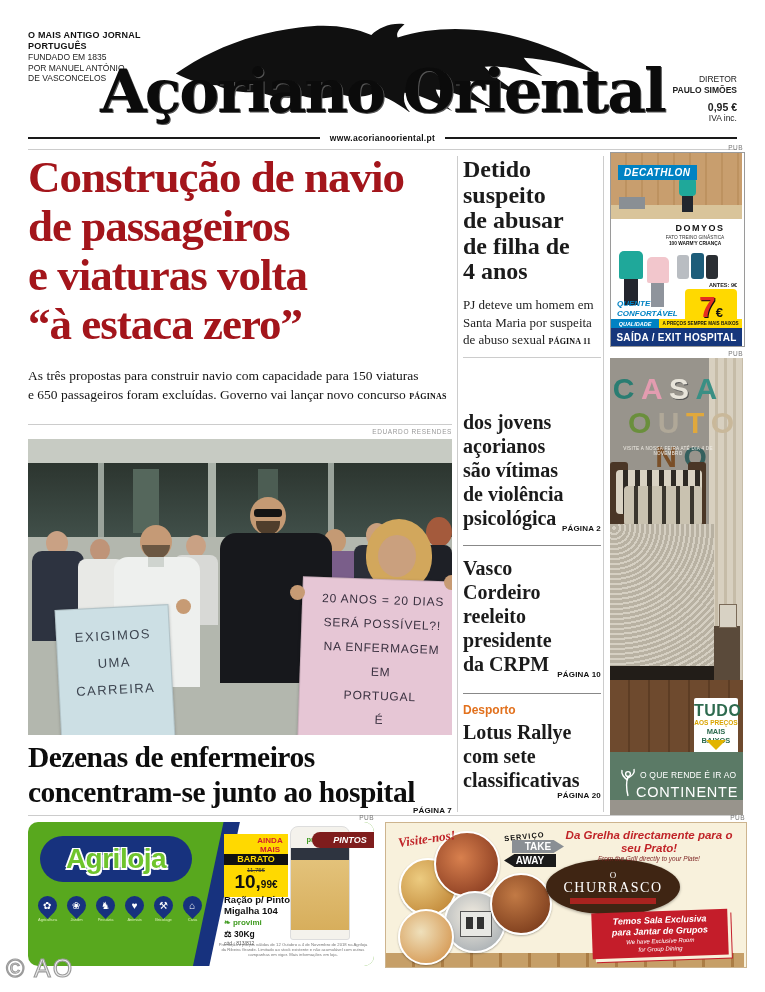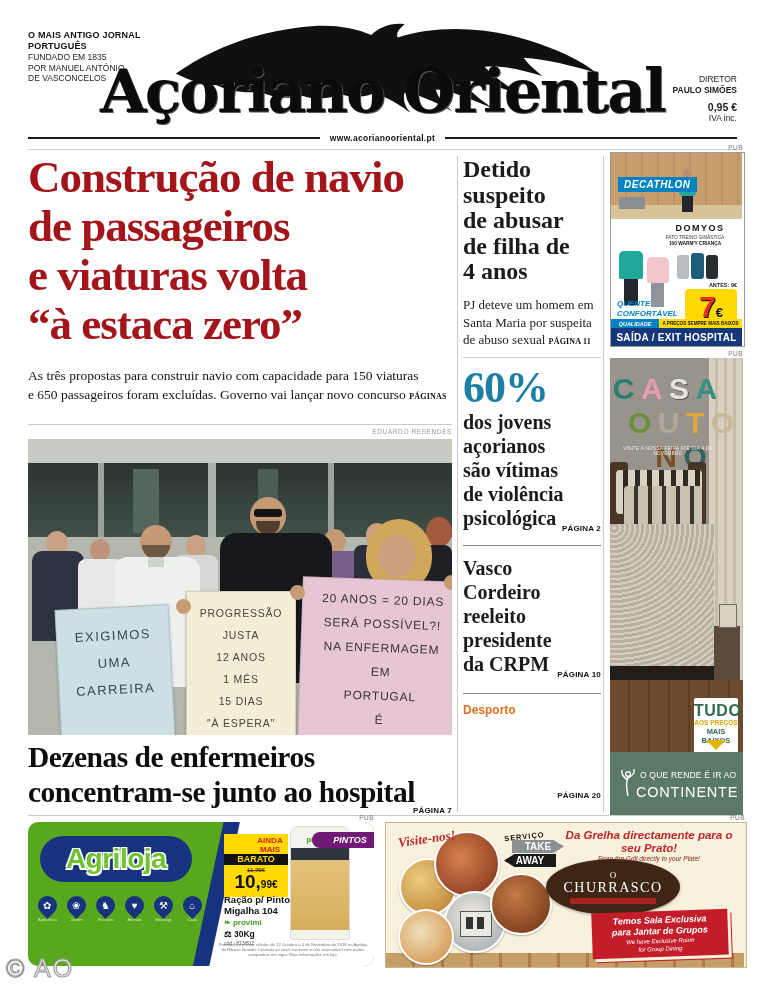--- a/index.html
+++ b/index.html
@@ -168,26 +168,20 @@
     <div class="abs head" style="left:282px;top:150px;width:18px;height:18px;background:#c23030;"></div>
 
     <div class="abs" style="left:338px;top:80px;width:66px;height:72px;background:#d2a75c;border-radius:50% 50% 46% 46%;"></div>
     <div class="abs head" style="left:350px;top:96px;width:38px;height:42px;background:#caa07e;"></div>
     <div class="abs" style="left:330px;top:146px;width:94px;height:100px;background:#23242e;border-radius:12px 12px 0 0;"></div>
 
     <div class="abs sign pre" style="left:30px;top:168px;width:112px;height:120px;background:#ccdfe4;
          transform:rotate(-3deg);font-size:13px;line-height:27px;letter-spacing:1.5px;padding-top:14px;">EXIGIMOS
 UMA
 CARREIRA</div>
-    <div class="abs sign pre" style="left:158px;top:152px;width:104px;height:140px;background:#f4eed6;
-         font-size:10.5px;line-height:22px;letter-spacing:.8px;padding:10px 2px 0;color:#4a4438;">PROGRESSÃO JUSTA
-12 ANOS
-1 MÊS
-15 DIAS
-"À ESPERA"</div>
     <div class="abs sign pre" style="left:272px;top:140px;width:160px;height:156px;background:#e6c6d5;
          transform:rotate(2deg);font-size:12px;line-height:24px;letter-spacing:.8px;padding-top:8px;color:#3a3140;">20 ANOS = 20 DIAS
 SERÁ POSSÍVEL?!
 NA ENFERMAGEM
 EM
 PORTUGAL
 É</div>
     <div class="abs head" style="left:148px;top:160px;width:15px;height:15px;background:#c79b74;"></div>
     <div class="abs head" style="left:262px;top:146px;width:15px;height:15px;background:#c79b74;"></div>
     <div class="abs head" style="left:416px;top:136px;width:15px;height:15px;background:#c79b74;"></div>
@@ -203,52 +197,54 @@
 de filha de
 4 anos</div>
   <div class="abs serif mdeck" style="left:463px;top:296px;width:140px;">
     <span class="pre">PJ deteve um homem em
 Santa Maria por suspeita
 de abuso sexual</span>
     <span class="pagetag">PÁGINA 11</span>
   </div>
   <div class="abs hair" style="left:463px;top:357px;width:138px;height:1px;"></div>
 
-  <div class="abs serif stat" style="left:463px;top:362px;">60%</div>
   <div class="abs serif mcol-title t-mid pre" style="left:463px;top:410px;width:138px;">dos jovens
 açorianos
 são vítimas
 de violência
 psicológica</div>
   <div class="abs pagetag pright" style="left:463px;top:524px;width:138px;">PÁGINA 2</div>
   <div class="abs hair" style="left:463px;top:545px;width:138px;height:1px;background:#888;"></div>
 
   <div class="abs serif mcol-title t-mid pre" style="left:463px;top:556px;width:138px;">Vasco
 Cordeiro
 reeleito
 presidente
 da CRPM</div>
   <div class="abs pagetag pright" style="left:463px;top:670px;width:138px;">PÁGINA 10</div>
   <div class="abs hair" style="left:463px;top:693px;width:138px;height:1px;background:#888;"></div>
 
   <div class="abs kicker" style="left:463px;top:703px;">Desporto</div>
+  <div class="abs serif mcol-title t-mid pre" style="left:463px;top:720px;width:138px;">Lotus Rallye
+com sete
+classificativas</div>
   <div class="abs pagetag pright" style="left:463px;top:791px;width:138px;">PÁGINA 20</div>
 
   <div class="abs pub pright" style="left:610px;top:144px;width:133px;">PUB</div>
   <div id="dec" class="abs">
     <div class="abs" style="left:0;top:0;width:131px;height:66px;background:linear-gradient(#cda briefly);"></div>
     <div class="abs" style="left:0;top:0;width:131px;height:66px;background:linear-gradient(#d0a briefly,#c49a66);"></div>
     <div class="abs" style="left:0;top:0;width:131px;height:66px;
          background:repeating-linear-gradient(90deg,#c89e6e 0 14px,#bd9260 14px 16px);"></div>
     <div class="abs" style="left:0;top:52px;width:131px;height:14px;background:#d9c49a;"></div>
     <div class="abs" style="left:8px;top:44px;width:26px;height:12px;background:#8a8f94;"></div>
     <div class="abs head" style="left:72px;top:16px;width:9px;height:9px;background:#b98c6e;"></div>
     <div class="abs" style="left:68px;top:25px;width:17px;height:18px;background:#1fa89a;border-radius:4px;"></div>
     <div class="abs" style="left:71px;top:43px;width:11px;height:16px;background:#22262e;"></div>
-    <div class="abs dec-logo" style="left:7px;top:24px;">DECATHLON</div>
+    <div class="abs dec-logo" style="left:7px;top:12px;">DECATHLON</div>
 
     <div class="abs" style="left:50px;top:70px;width:78px;text-align:center;font-weight:bold;font-size:9px;letter-spacing:1.5px;">DOMYOS</div>
     <div class="abs" style="left:40px;top:82px;width:88px;text-align:center;font-size:4.8px;color:#333;">FATO TREINO GINÁSTICA</div>
     <div class="abs" style="left:40px;top:88px;width:88px;text-align:center;font-size:4.8px;font-weight:bold;color:#111;">100 WARM'Y CRIANÇA</div>
 
     <div class="abs" style="left:8px;top:98px;width:24px;height:28px;background:#1fa89a;border-radius:5px 5px 2px 2px;"></div>
     <div class="abs" style="left:13px;top:126px;width:14px;height:26px;background:#23262e;"></div>
     <div class="abs" style="left:36px;top:104px;width:22px;height:26px;background:#f2c6cc;border-radius:5px 5px 2px 2px;"></div>
     <div class="abs" style="left:40px;top:130px;width:13px;height:24px;background:#8f949c;"></div>
     <div class="abs" style="left:66px;top:102px;width:12px;height:24px;background:#b9bdc2;border-radius:3px;"></div>
@@ -303,21 +299,21 @@
     <div class="abs" style="left:109px;top:246px;width:16px;height:22px;background:#d8d2c4;border:1px solid #7a6a58;"></div>
 
     <div class="abs badge" style="left:84px;top:328px;width:44px;height:54px;padding-top:4px;">
       <div class="b1">TUDO</div>
       <div class="b2">AOS PREÇOS</div>
       <div class="b3">MAIS BAIXOS</div>
     </div>
     <div class="abs" style="left:96px;top:382px;width:0;height:0;border-left:10px solid transparent;
          border-right:10px solid transparent;border-top:10px solid #e2b400;"></div>
 
-    <div class="abs cont-band" style="left:0;top:394px;width:133px;height:63px;">
+    <div class="abs cont-band" style="left:0;top:394px;width:133px;height:48px;">
       <svg class="abs" style="left:6px;top:14px;width:24px;height:32px;" viewBox="0 0 24 32">
         <g fill="none" stroke="#fff" stroke-width="1.4">
           <path d="M12,30 C10,22 10,16 12,10"></path>
             <path d="M12,14 C8,12 5,8 6,4"></path>
           <path d="M12,12 C16,10 19,7 18,3"></path>
             <circle cx="12" cy="8" r="2.4"></circle>
         </g>
       </svg>
       <div class="abs" style="left:30px;top:18px;width:100px;font-size:8.5px;letter-spacing:.2px;">O QUE RENDE É IR AO</div>
       <div class="abs" style="left:26px;top:32px;width:106px;font-size:14.5px;font-weight:normal;letter-spacing:.8px;">CONTINENTE</div>
@@ -396,21 +392,21 @@
       </div>
       <div style="font-size:5px;color:#555;margin-top:1px;">cód.: 813/812</div>
     </div>
 
     <div class="abs" style="left:262px;top:4px;width:58px;height:112px;background:#f4f2ec;border:1px solid #ddd;
          border-radius:8px 8px 3px 3px;overflow:hidden;">
       <div style="text-align:center;font-size:7.5px;font-weight:bold;color:#3f9b1f;margin-top:8px;">provimi</div>
       <div style="height:12px;background:#2e3440;margin-top:4px;"></div>
       <div style="height:70px;background:linear-gradient(#e3c27a,#d7ae5c);"></div>
     </div>
-    <div class="abs" style="left:284px;top:10px;width:76px;height:16px;background:#701a75;color:#fff;font-weight:bold;
+    <div class="abs" style="left:284px;top:10px;width:76px;height:16px;background:#7f1d1d;color:#fff;font-weight:bold;
          font-style:italic;font-size:9px;display:flex;align-items:center;justify-content:center;border-radius:8px;">PINTOS</div>
 
     <div class="abs" style="left:190px;top:120px;width:150px;font-size:4.2px;color:#777;line-height:5.2px;text-align:center;">Promoção e preços válidos de 12 Outubro a 4 de Novembro de 2018 na Agriloja da Ribeira Grande. Limitado ao stock existente e não acumulável com outras campanhas em vigor. Mais informações em loja.</div>
   </div>
 
   <div id="chur" class="abs">
     <div class="abs" style="left:0;bottom:0;width:358px;height:14px;
          background:repeating-linear-gradient(90deg,#c69f68 0 26px,#ab7d45 26px 29px);"></div>
 
     <div class="abs circ" style="left:13px;top:35px;width:54px;height:54px;background:radial-gradient(circle at 35% 35%,#eccb80,#b97b2a);"></div>

